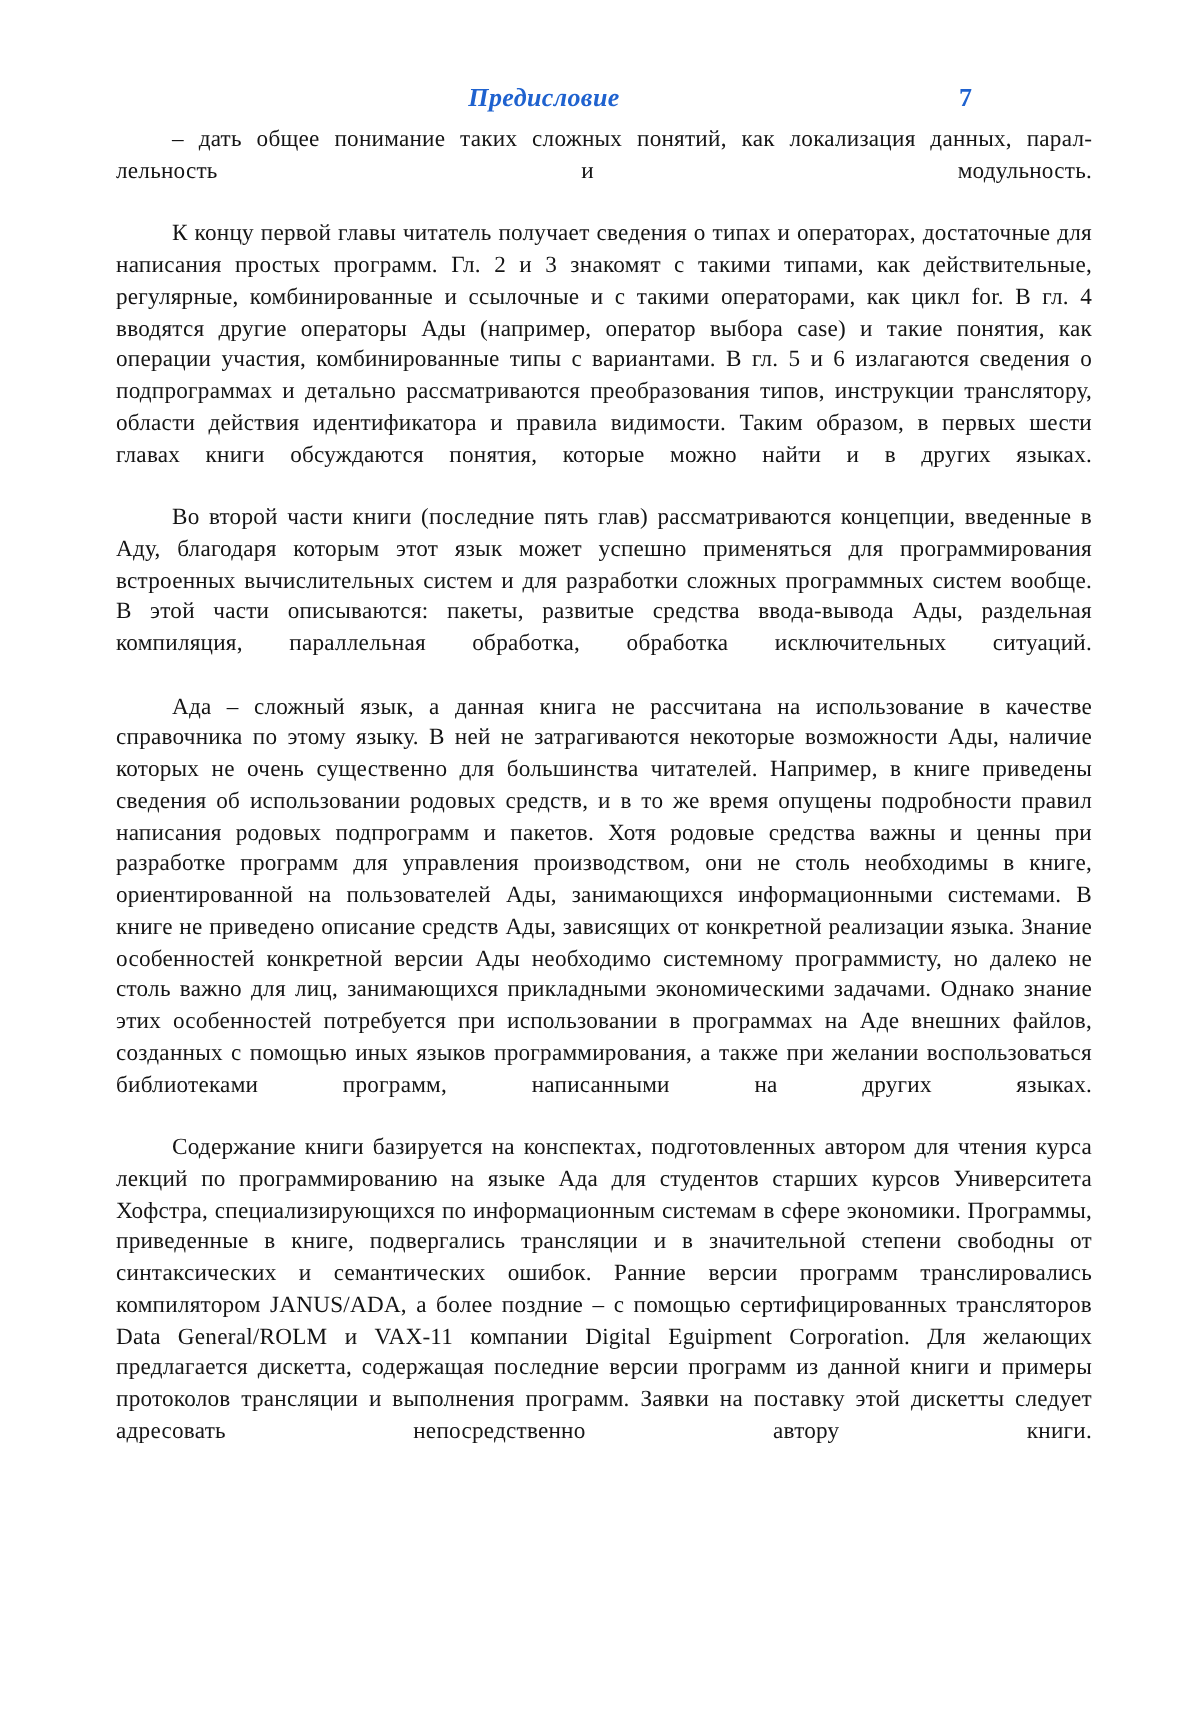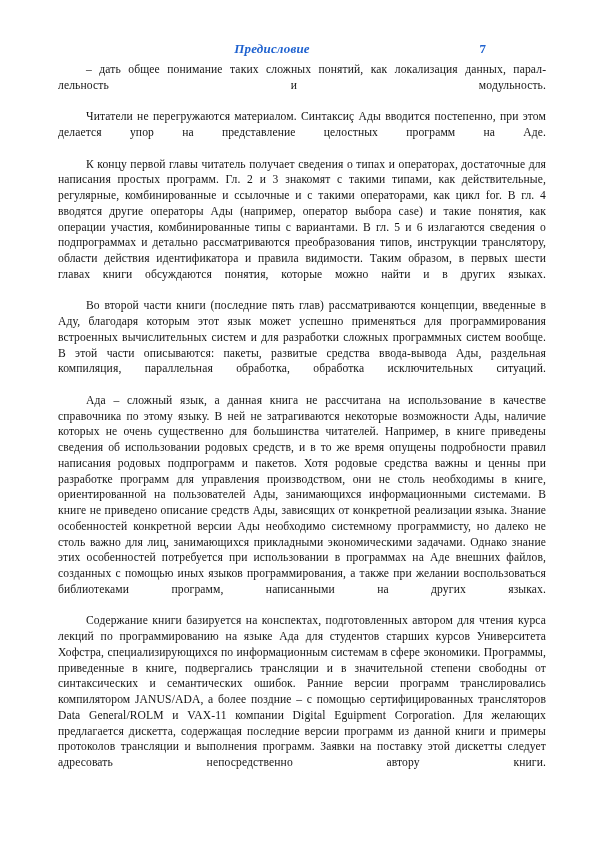--- a/index.html
+++ b/index.html
@@ -94,20 +94,19 @@
 
 <div class="page">
 
   <div class="running-head">
     <div class="running-head-title">Предисловие</div>
     <div class="running-head-folio">7</div>
   </div>
 
   <div class="textblock">
     <p class="para dash-lead">– дать общее понимание таких сложных понятий, как локализация данных, парал­лельность и модульность.</p>
-    <p class="para">Читатели не перегружаются материалом. Синтаксиç Ады вводится постепенно, при этом делается упор на представление целостных программ на Аде.</p>
     <p class="para">К концу первой главы читатель получает сведения о типах и операторах, достаточные для написания простых программ. Гл. 2 и 3 знакомят с такими типами, как действительные, регулярные, комбинированные и ссылочные и с такими операто­рами, как цикл for. В гл. 4 вводятся другие операторы Ады (например, оператор выбора case) и такие понятия, как операции участия, комбинированные типы с вариантами. В гл. 5 и 6 излагаются сведения о подпрограммах и детально рассматриваются преобразования типов, инструкции транслятору, области действия идентификатора и правила видимости. Таким образом, в первых шести главах книги обсуждаются понятия, которые можно найти и в других языках.</p>
     <p class="para">Во второй части книги (последние пять глав) рассматриваются концепции, введен­ные в Аду, благодаря которым этот язык может успешно применяться для програм­мирования встроенных вычислительных систем и для разработки сложных прог­раммных систем вообще. В этой части описываются: пакеты, развитые средства ввода-вывода Ады, раздельная компиляция, параллельная обработка, обработка исключительных ситуаций.</p>
     <p class="para">Ада – сложный язык, а данная книга не рассчитана на использование в качестве справочника по этому языку. В ней не затрагиваются некоторые возможности Ады, наличие которых не очень существенно для большинства читателей. Например, в книге приведены сведения об использовании родовых средств, и в то же время опущены подробности правил написания родовых подпрограмм и пакетов. Хотя родовые средства важны и ценны при разработке программ для управления производством, они не столь необходимы в книге, ориентированной на пользователей Ады, занимающихся информационными системами. В книге не приведено описание средств Ады, зависящих от конкретной реализации языка. Знание особенностей конкретной версии Ады необходимо системному программисту, но далеко не столь важно для лиц, зани­мающихся прикладными экономическими задачами. Однако знание этих особен­ностей потребуется при использовании в программах на Аде внешних файлов, создан­ных с помощью иных языков программирования, а также при желании воспользо­ваться библиотеками программ, написанными на других языках.</p>
     <p class="para">Содержание книги базируется на конспектах, подготовленных автором для чтения курса лекций по программированию на языке Ада для студентов старших курсов Университета Хофстра, специализирующихся по информационным системам в сфере экономики. Программы, приведенные в книге, подвергались трансляции и в значитель­ной степени свободны от синтаксических и семантических ошибок. Ранние версии программ транслировались компилятором JANUS/ADA, а более поздние – с помощью сертифицированных трансляторов Data General/ROLM и VAX-11 компании Digital Eguipment Corporation. Для желающих предлагается дискетта, содержащая последние версии программ из данной книги и примеры протоколов трансляции и выполнения программ. Заявки на поставку этой дискетты следует адресовать непосредственно автору книги.</p>
   </div>
 
 </div>
 
 </body></html>

